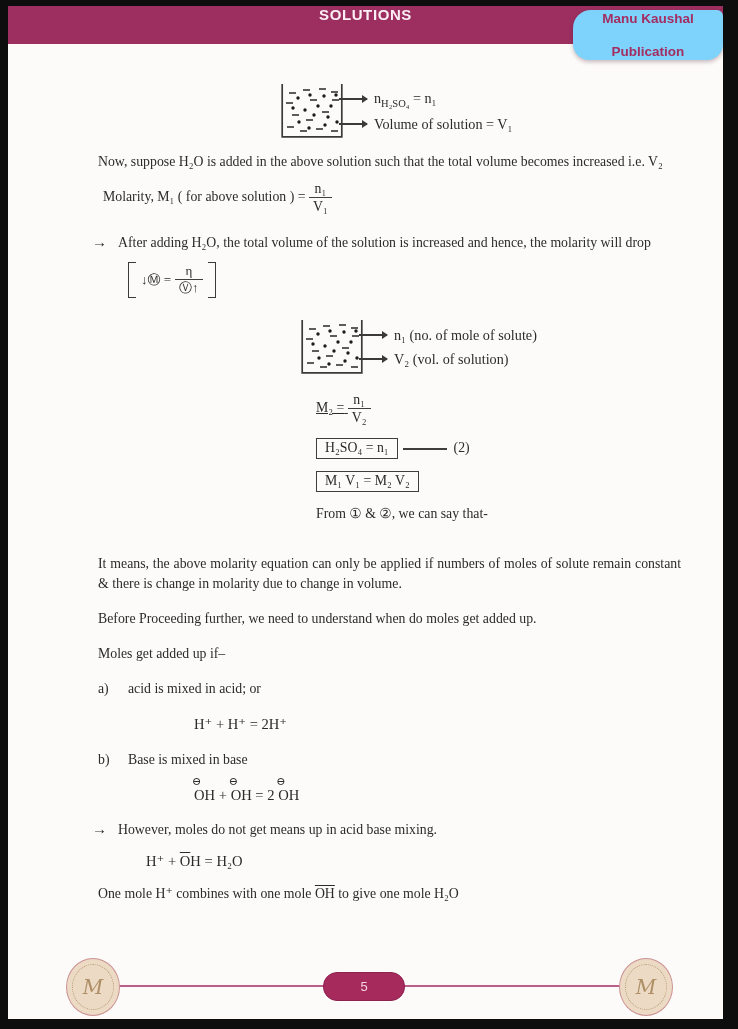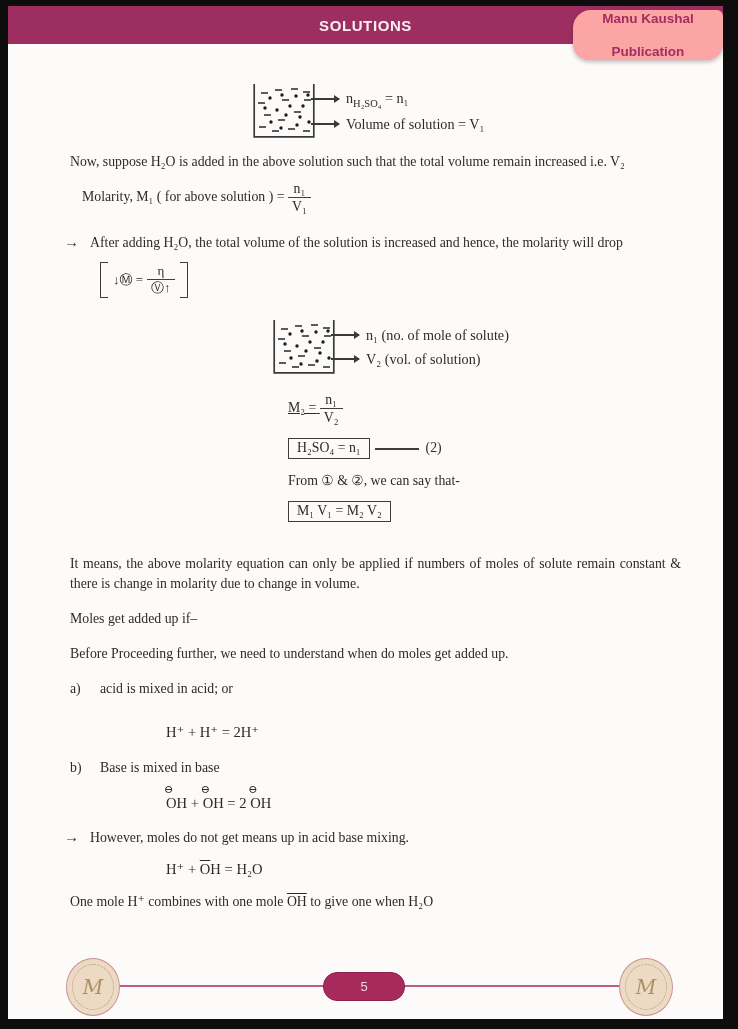--- a/index.html
+++ b/index.html
@@ -5,36 +5,36 @@
   html,body{margin:0;padding:0;}
   body{
     width:738px;height:1029px;background:#0d0d0d;position:relative;
     font-family:"Liberation Serif","DejaVu Serif",serif;
   }
   .page{
     position:absolute;left:8px;top:6px;width:715px;height:1013px;
     background:#fcfbf9;color:#2d2b29;font-size:13.8px;overflow:hidden;
   }
   
-  .topbar{height:38px;background:#9c2f5f;display:flex;align-items:center;justify-content:center;}
+  .topbar{height:38px;background:#9c2f5f;display:flex;align-items:flex-start;justify-content:center;}
   .topbar .title{
     color:#fbeef4;font-family:"Liberation Sans","DejaVu Sans",sans-serif;
     font-weight:bold;font-size:15px;letter-spacing:.6px;
   }
   .badge{
-    position:absolute;top:4px;right:0;width:150px;height:50px;background:#fca5a5;
+    position:absolute;top:4px;right:0;width:150px;height:50px;background:#7dd3fc;
     border-radius:18px 6px 16px 16px;display:flex;flex-direction:column;
     align-items:center;justify-content:center;box-shadow:0 2px 4px rgba(60,10,35,.28);gap:15px;
   }
   .badge span{
     color:#a42d61;font-family:"Liberation Sans","DejaVu Sans",sans-serif;
     font-weight:bold;font-size:13.5px;line-height:1.3;
   }
   
-  .content{padding:0 42px 0 62px;}
+  .content{padding:0 42px 0 90px;}
   .beaker-row{display:flex;align-items:center;}
   .beaker-labels{display:flex;flex-direction:column;gap:7px;margin-left:-4px;}
   .beaker-labels .lab{display:flex;align-items:center;font-size:14.2px;white-space:nowrap;}
   .arr{position:relative;display:inline-block;width:28px;height:1.5px;background:#3a3a3a;margin-right:7px;flex:none;}
   .arr::after{content:"";position:absolute;right:-1px;top:-3.3px;border-left:6px solid #3a3a3a;border-top:4px solid transparent;border-bottom:4px solid transparent;}
   .subtxt{font-size:10.5px;vertical-align:-4px;}
   .para{line-height:1.45;}
   .just{text-align:justify;}
   .frac{display:inline-block;vertical-align:middle;text-align:center;}
   .frac .num{display:block;line-height:1.15;padding:0 4px;}
@@ -128,23 +128,23 @@
           <span class="arr"></span>
           <span><span>n</span><span class="subtxt">H₂SO₄</span><span> = n₁</span></span>
         </span>
         <span class="lab">
           <span class="arr"></span>
           <span>Volume of solution = V₁</span>
         </span>
       </div>
     </div>
 
-    <p class="para" style="margin:14px 0 0 0;">Now, suppose H₂O is added in the above solution such that the total volume remain increased i.e. V₂</p>
-
-    <div style="margin:9px 0 0 12px;">
+    <p class="para" style="margin:14px 0 0 0;">Now, suppose H₂O is added in the above solution such that the total volume becomes increased i.e. V₂</p>
+
+    <div style="margin:9px 0 0 5px;">
       <span>Molarity, M₁ ( for above solution )  =</span>
       <span class="frac">
         <span class="num">n₁</span>
         <span class="den">V₁</span>
       </span>
     </div>
 
 
     <div class="para" style="margin:17px 0 0 0;">
       <span class="bullet">→</span><span>After adding H₂O, the total volume of the solution is increased and hence, the molarity will drop</span>
@@ -217,55 +217,55 @@
       <span class="frac">
         <span class="num">n₁</span>
         <span class="den">V₂</span>
       </span>
     </div>
 
     <div style="margin:12px 0 0 218px;" class="nowrap">
       <span class="eqbox">H₂SO₄ = n₁</span><span class="hline" style="width:44px;"></span><span>(2)</span>
     </div>
 
-    <div style="margin:13px 0 0 218px;">From ① &amp; ②, we can say that-</div>
-
     <div style="margin:12px 0 0 218px;">
       <span class="eqbox">M₁ V₁ = M₂ V₂</span>
     </div>
 
+    <div style="margin:13px 0 0 218px;">From ① &amp; ②, we can say that-</div>
+
     <p class="para just" style="margin:32px 0 0 0;">It means, the above molarity equation can only be applied if numbers of moles of solute remain constant &amp; there is change in molarity due to change in volume.</p>
 
 
+    <p class="para" style="margin:15px 0 0 0;">Before Proceeding further, we need to understand when do moles get added up.</p>
+
     <p class="para" style="margin:15px 0 0 0;">Moles get added up if–</p>
-
-    <p class="para" style="margin:15px 0 0 0;">Before Proceeding further, we need to understand when do moles get added up.</p>
 
     <div class="para" style="margin:15px 0 0 0;">
       <span class="marker">a)</span><span>acid is mixed in acid; or</span>
     </div>
-    <div class="chem" style="margin:24px 0 0 96px;">H⁺ + H⁺  =  2H⁺</div>
+    <div class="chem" style="margin:16px 0 0 96px;">H⁺ + H⁺  =  2H⁺</div>
 
     <div class="para" style="margin:17px 0 0 0;">
       <span class="marker">b)</span><span>Base is mixed in base</span>
     </div>
     <div class="chem" style="margin:8px 0 0 96px;">
       <span class="ohwrap"><span class="om">⊖</span><span>OH</span></span><span> + </span><span class="ohwrap"><span class="om">⊖</span><span>OH</span></span><span> = 2 </span><span class="ohwrap"><span class="om">⊖</span><span>OH</span></span>
     </div>
 
     <div class="para" style="margin:15px 0 0 0;">
       <span class="bullet">→</span><span>However, moles do not get means up in acid base mixing.</span>
     </div>
 
-    <div class="chem" style="margin:11px 0 0 96px;">
+    <div class="chem" style="margin:11px 0 0 48px;">
       <span>H⁺ + </span><span class="obar">O</span><span>H  =  H₂O</span>
     </div>
 
     <p class="para" style="margin:14px 0 0 0;">
-      <span>One mole H⁺ combines with one mole </span><span class="obar">OH</span><span> to give one when H₂O</span>
+      <span>One mole H⁺ combines with one mole </span><span class="obar">OH</span><span> to give one mole H₂O</span>
     </p>
 
   </div>
 
   <div class="footer">
     <div class="footer-line"></div>
     <div class="medallion med-left">
       <span class="mono">M</span>
     </div>
     <div class="medallion med-right">

